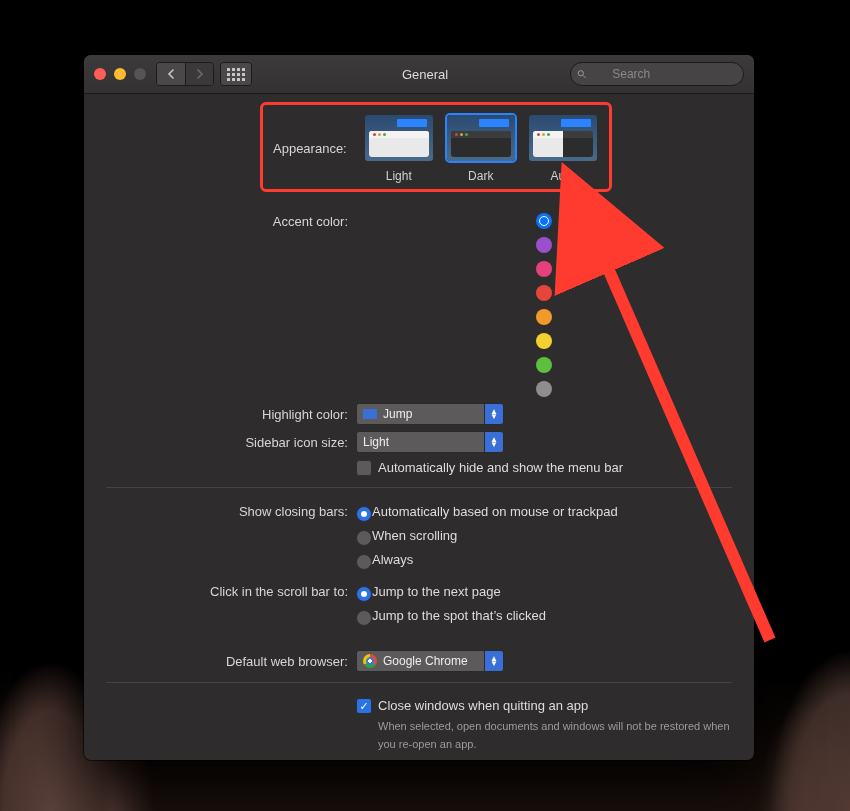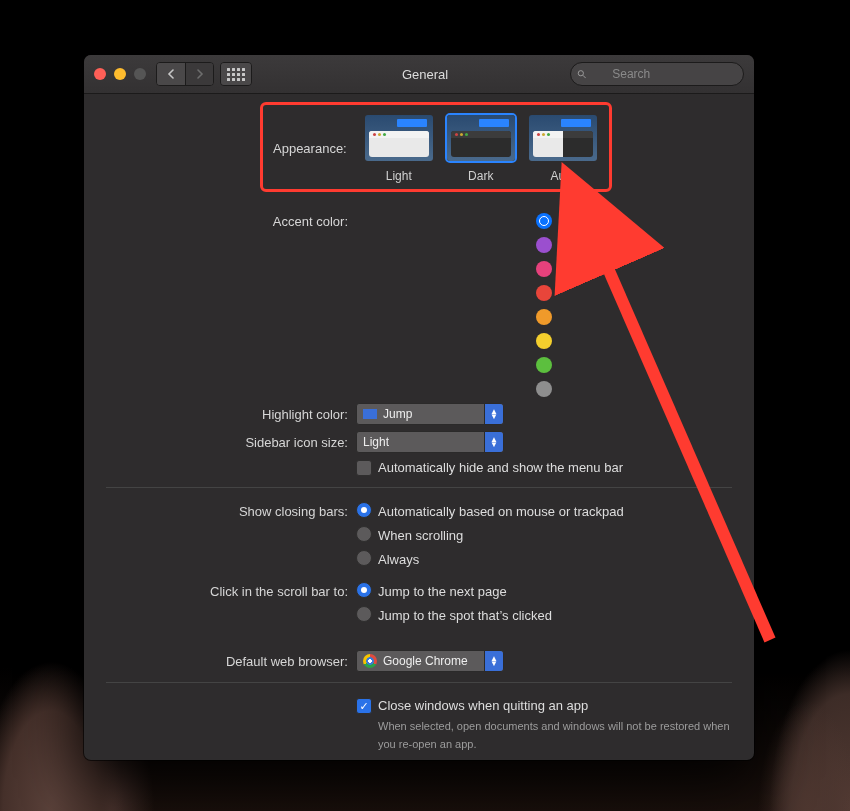--- a/index.html
+++ b/index.html
@@ -142,21 +142,21 @@
 .chk .box{
   width:14px;height:14px;border-radius:3px;background:#5c5a5b;
   border:1px solid #2f2e2e; flex:none; margin-top:1px;
   display:flex;align-items:center;justify-content:center;
 }
 .chk.checked .box{ background:#2a72e8;}
 .chk.checked .box::after{content:"✓"; color:#fff; font-size:11px; line-height:1;}
 .chk .sub{display:block; font-size:11px; color:#9c9c9c; margin-top:2px; max-width:360px;}
 
 
-.rad{display:flex; align-items:flex-start; gap:6px; color:#ddd; line-height:20px;}
+.rad{display:flex; align-items:flex-end; color:#ddd; line-height:20px;}
 .rad .dot{
   width:14px;height:14px;border-radius:50%;background:#5c5a5b;
   border:1px solid #2f2e2e; flex:none; position:relative;
 }
 .rad.selected .dot{ background:#2a72e8;}
 .rad.selected .dot::after{
   content:""; position:absolute; inset:4px; border-radius:50%; background:#fff;
 }
 
 

